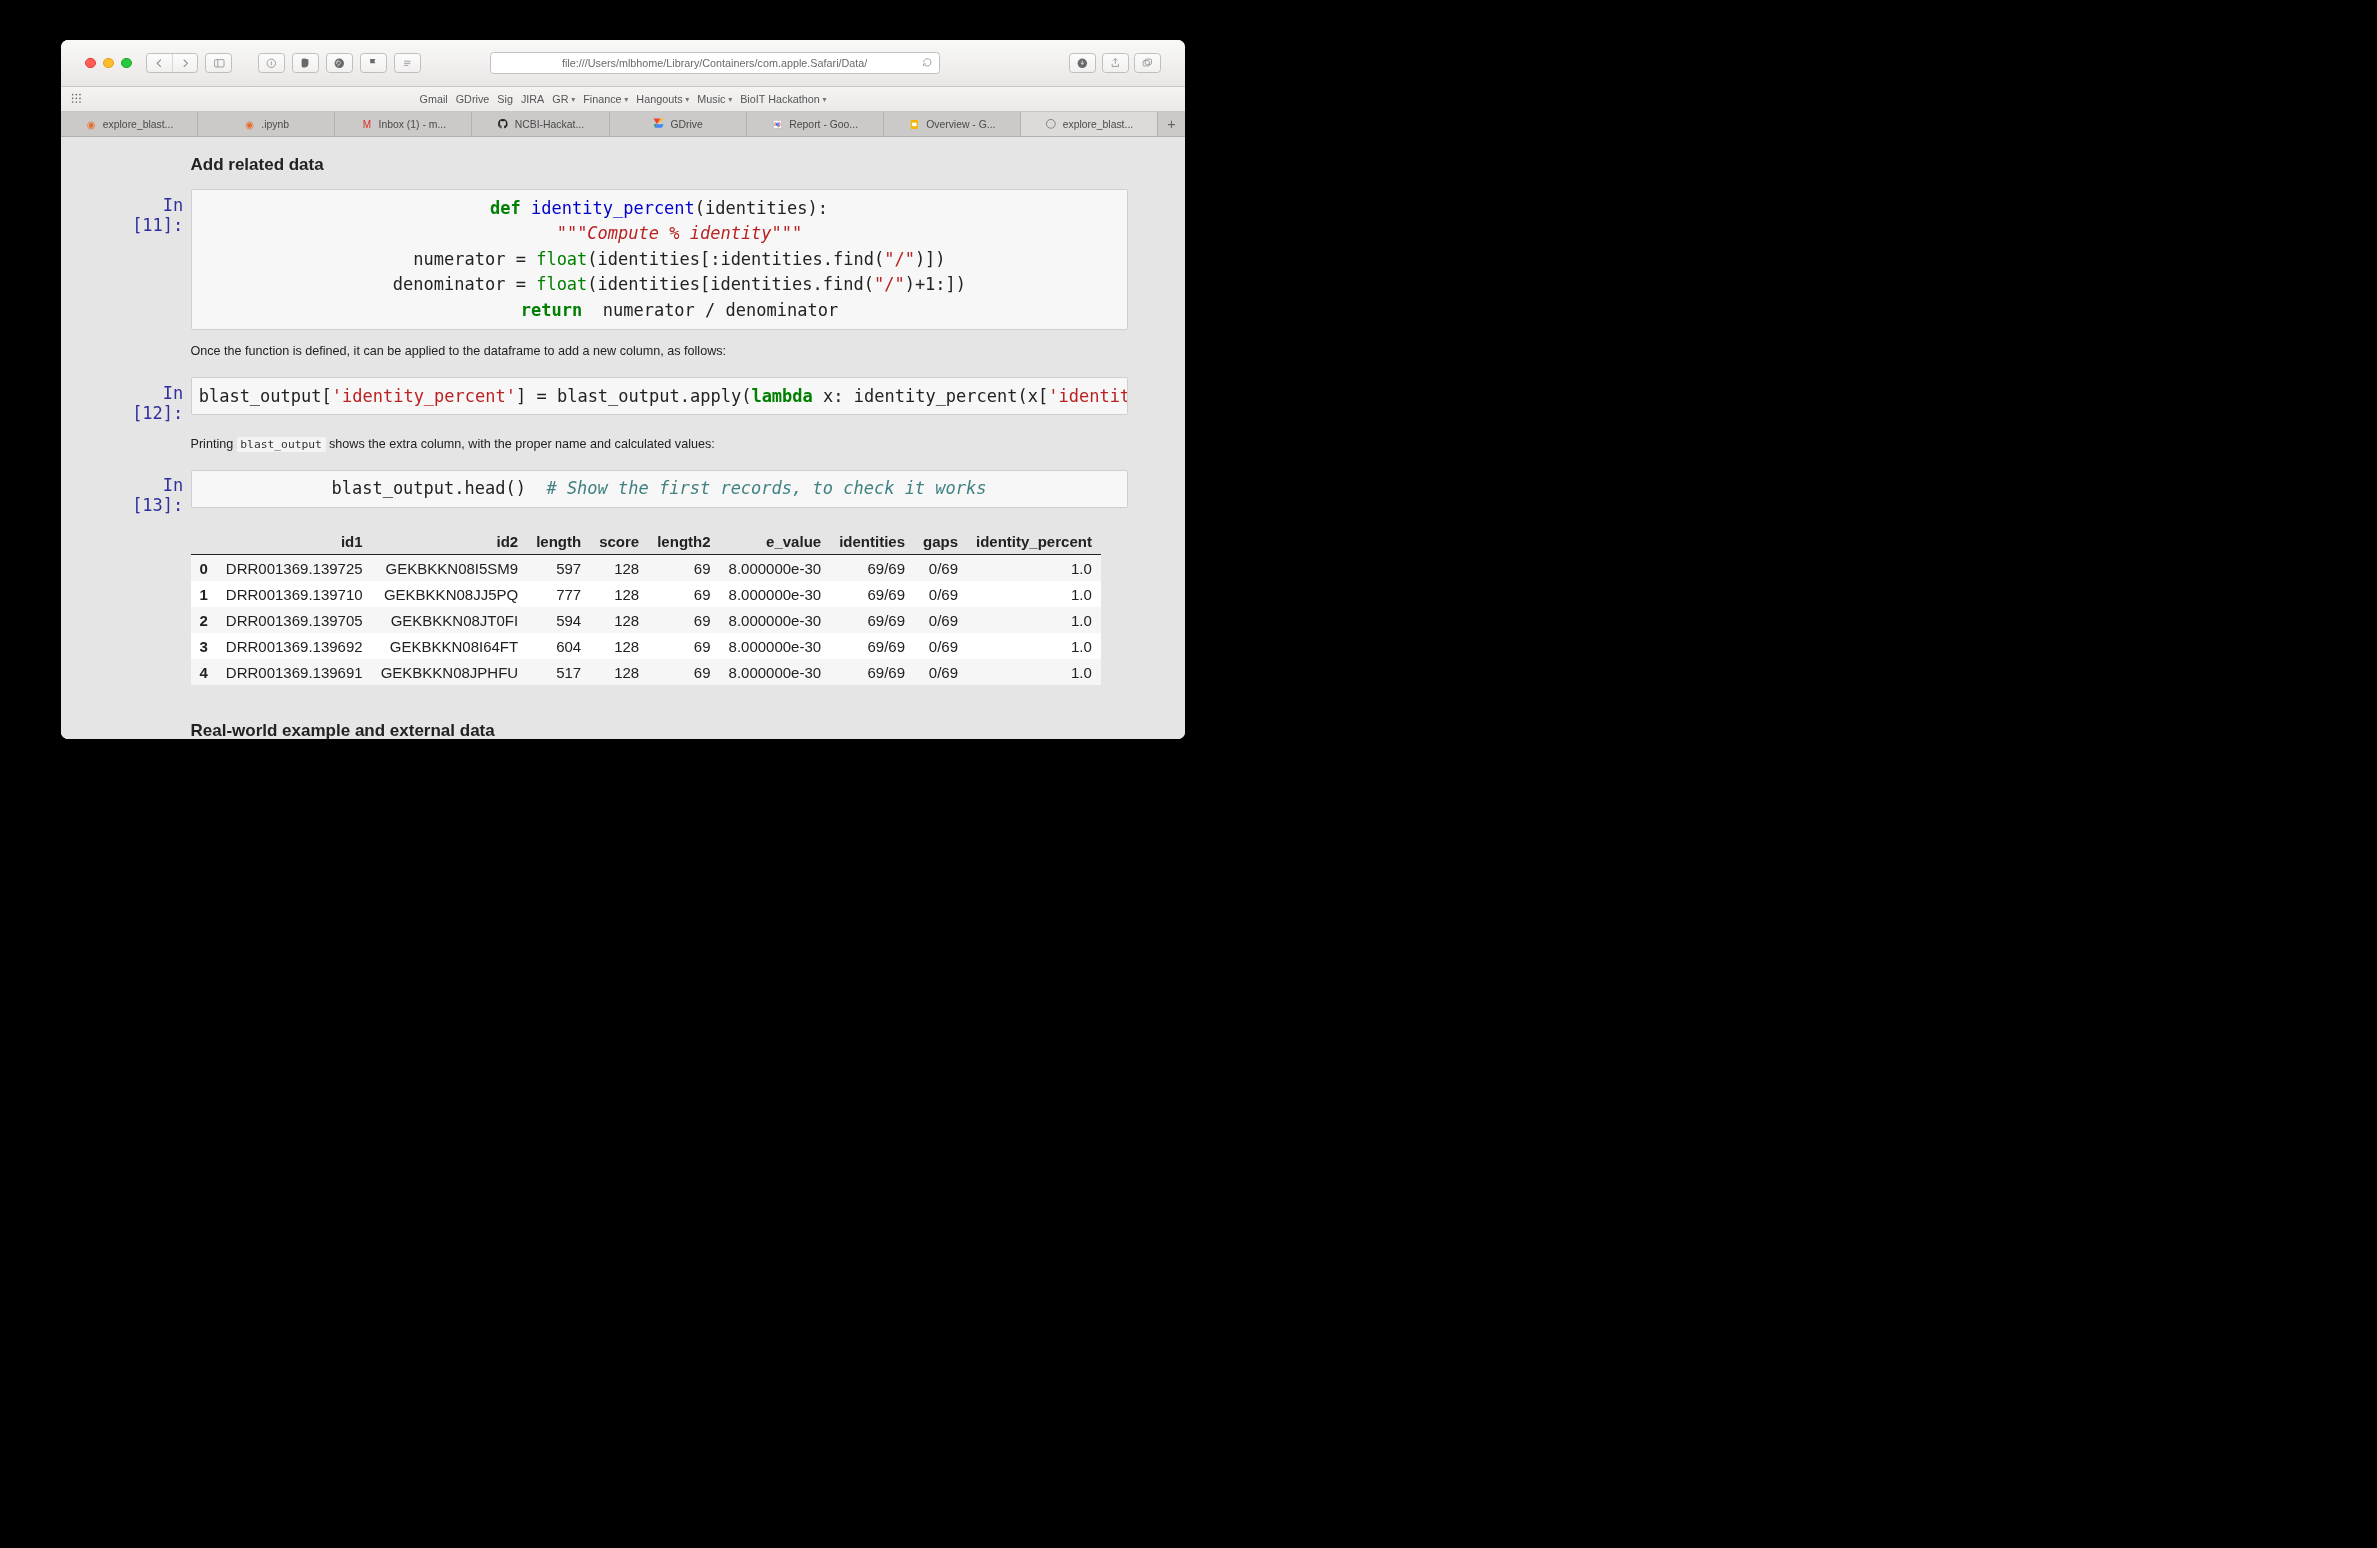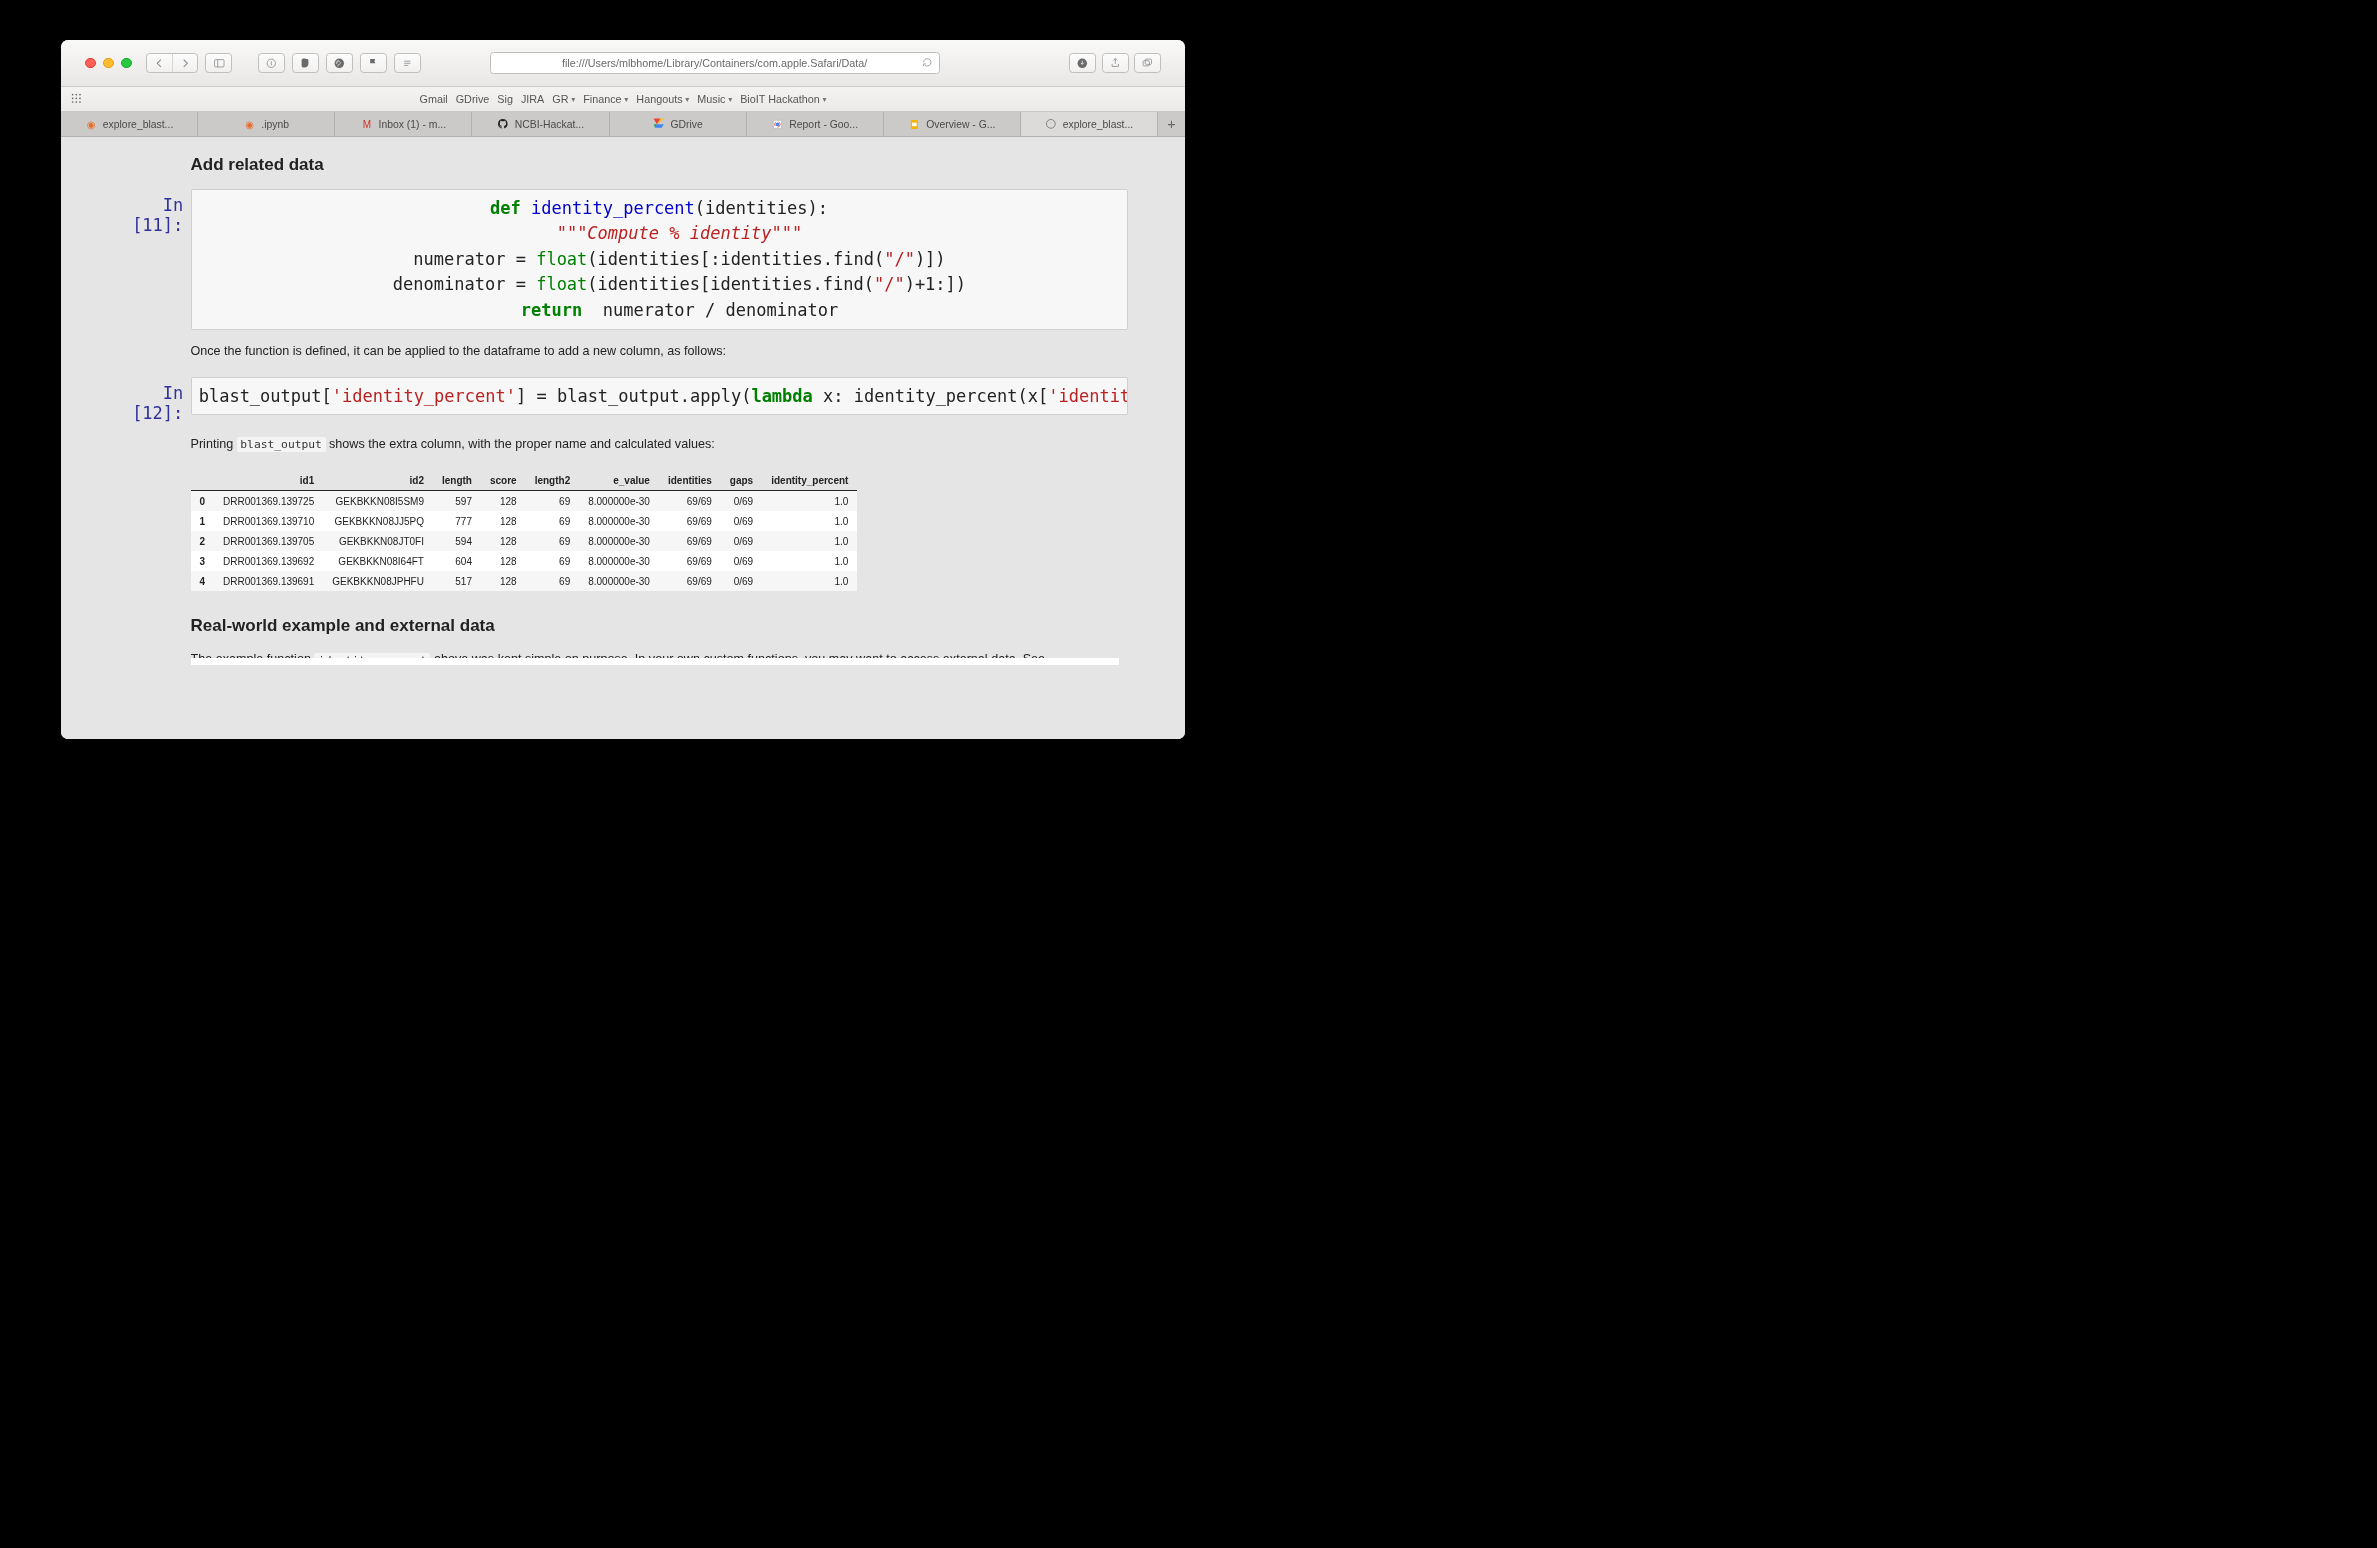--- a/index.html
+++ b/index.html
@@ -185,22 +185,22 @@
     font-family: Menlo, Monaco, monospace;
     background: #f4f4f4;
     padding: 0.9px 3.6px;
     border-radius: 1.8px;
     font-size: 11.3px;
     color: #333;
   }
   table.df {
     border-collapse: collapse;
     margin-left: 72px;
-    font-size: 10px;
-    margin-bottom: 25px;
+    font-size: 15px;
+    margin-bottom: 36px;
   }
   table.df th {
     text-align: right;
     font-weight: 700;
     padding: 4.5px 9px;
     border-bottom: 0.9px solid #222;
   }
   table.df td {
     text-align: right;
     padding: 4.5px 9px;
@@ -443,20 +443,24 @@
 
         <p class="text-cell">Once the function is defined, it can be applied to the dataframe to add a new column, as follows:</p>
 
         <div class="code-row">
           <div class="prompt prompt-in">In [12]:</div>
           <div class="code-box"><span>blast_output[</span><span class="str">'identity_percent'</span><span>] = blast_output.apply(</span><span class="kw">lambda</span><span> x: identity_percent(x[</span><span class="str">'identities'</span><span>]), axis=1)</span></div>
         </div>
 
         <p class="text-cell"><span>Printing </span><span class="inline-code">blast_output</span><span> shows the extra column, with the proper name and calculated values:</span></p>
 
+        <div class="code-row">
+          <div class="prompt prompt-in">In [13]:</div>
+          <div class="code-box"><span>blast_output.head()  </span><span class="com"># Show the first records, to check it works</span></div>
+        </div>
 
 
         <table class="df">
           <thead>
             <tr>
               <th class="rh"></th>
               <th>id1</th>
               <th>id2</th>
               <th>length</th>
               <th>score</th>

